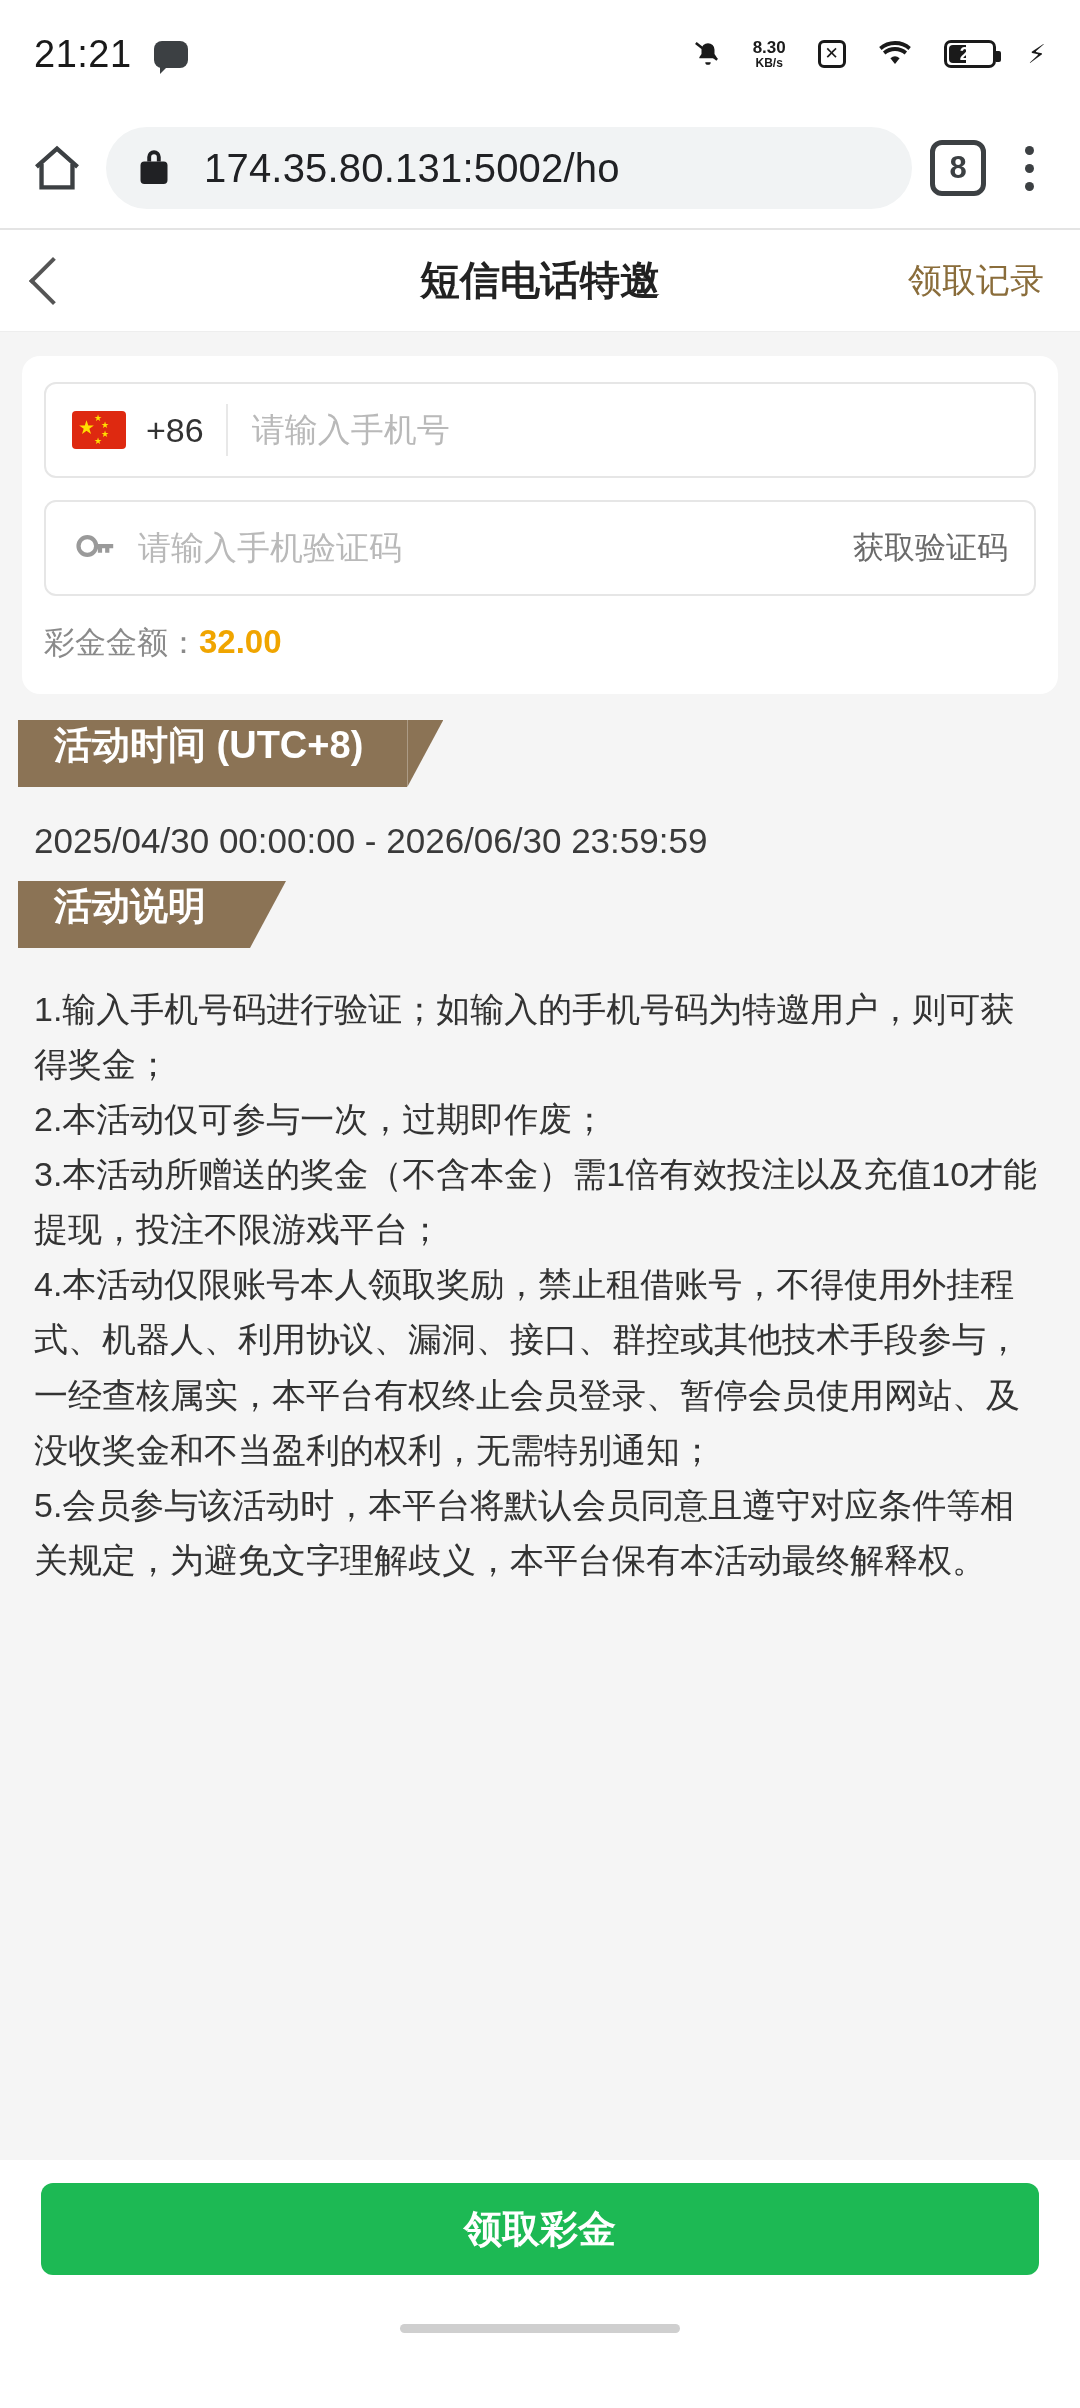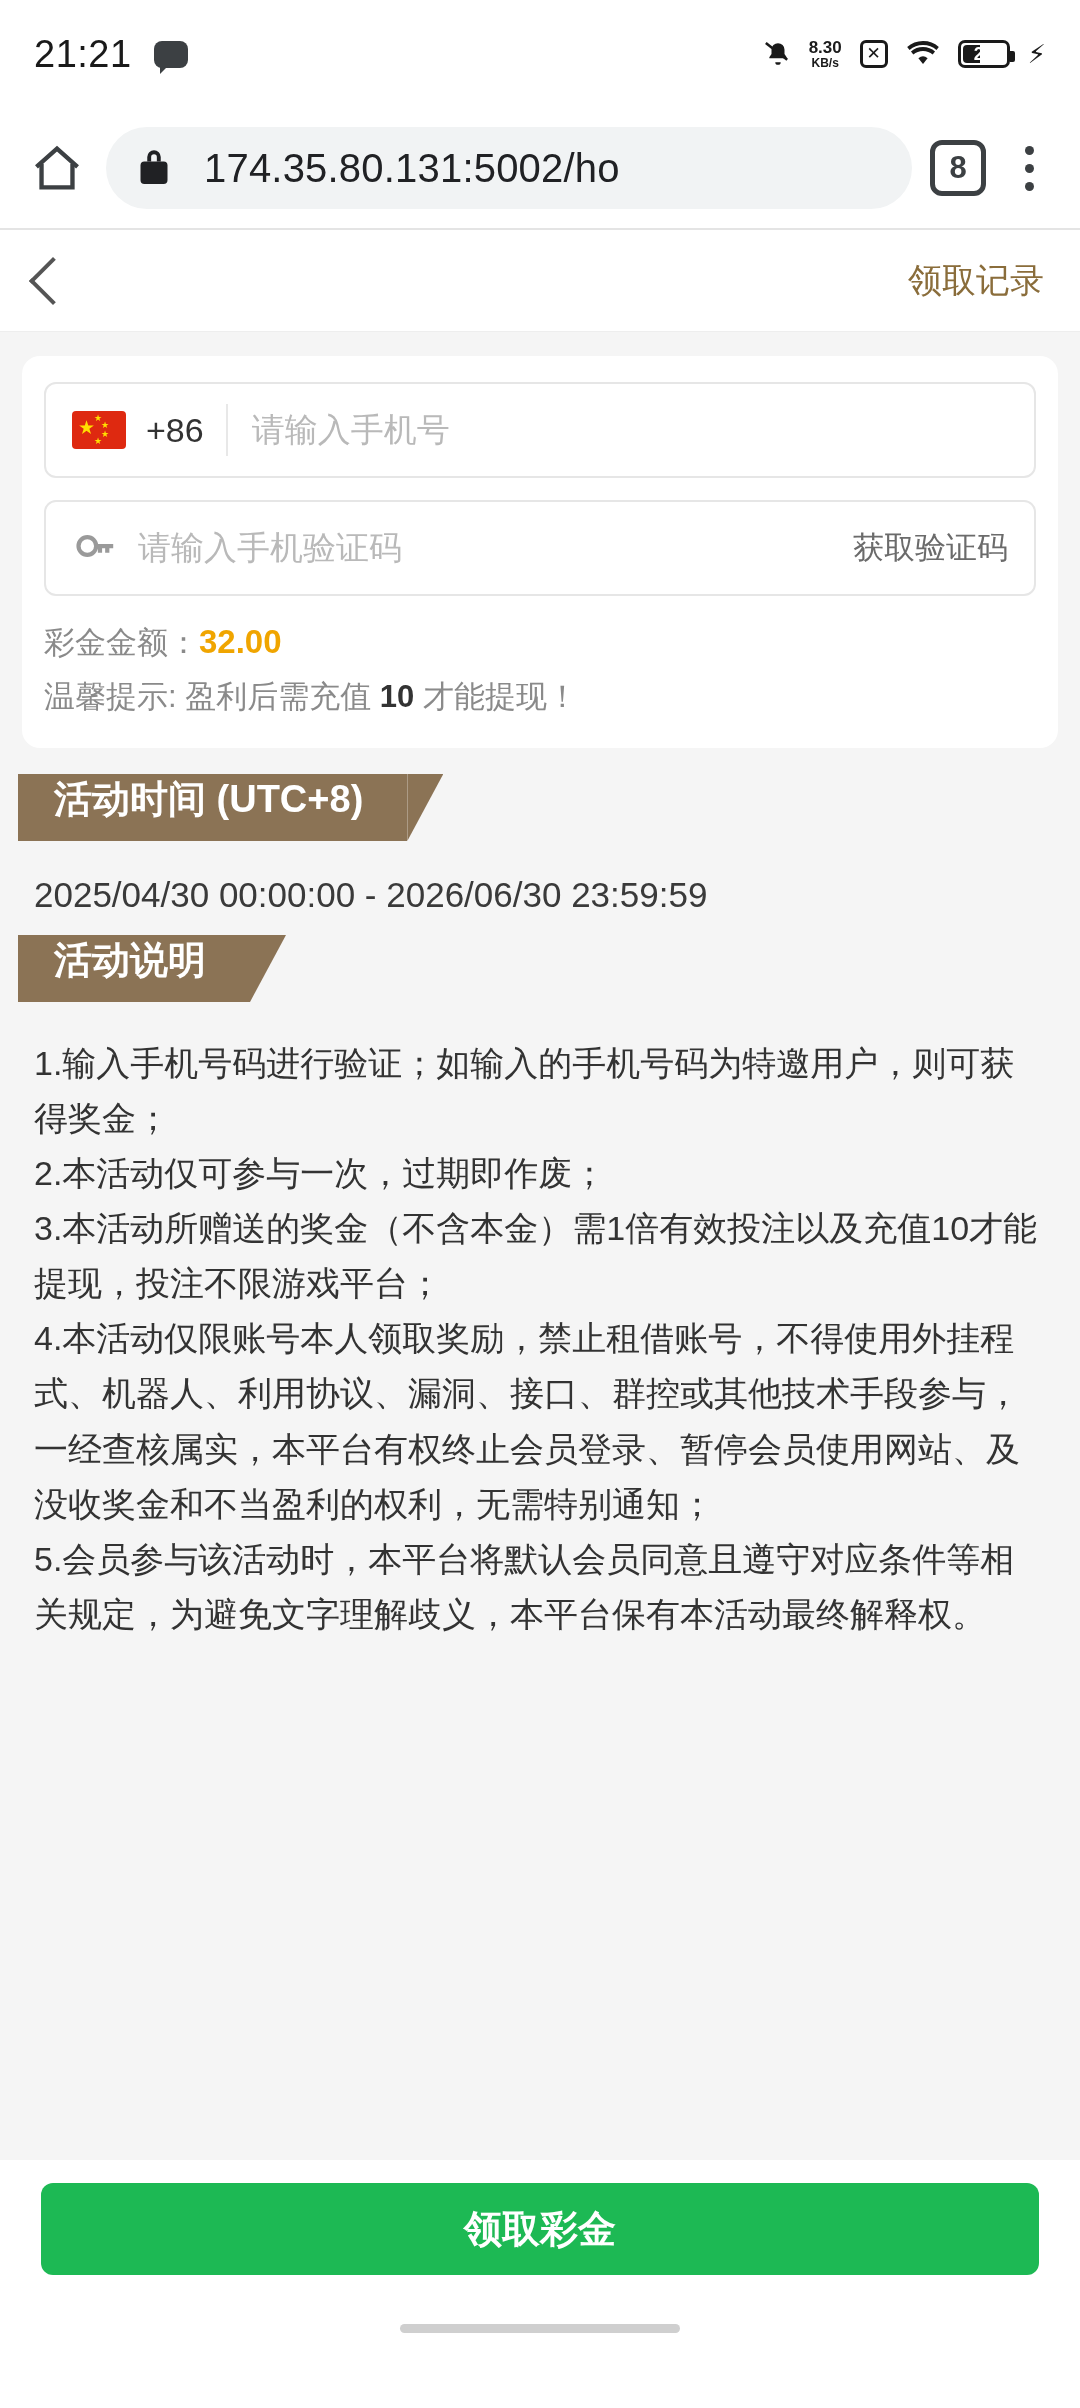--- a/index.html
+++ b/index.html
@@ -31,21 +31,21 @@
   .chat-bubble {
     width: 34px; height: 27px; background: #3c4043;
     border-radius: 8px; position: relative;
   }
   .chat-bubble:after {
     content: ""; position: absolute; left: 6px; bottom: -6px;
     width: 0; height: 0; border-top: 9px solid #3c4043;
     border-right: 9px solid transparent;
   }
   .status-right {
-    margin-left: auto; display: flex; align-items: center; gap: 18px;
+    margin-left: auto; display: flex; align-items: center; gap: 32px;
   }
   .ic { position: relative; display: inline-block; }
   .ic-bell-off {
     width: 26px; height: 30px;
   }
   .kbs {
     font-size: 17px; line-height: 1.02; text-align: center; color: #1a1a1a;
     font-weight: 600;
   }
   .kbs small { display: block; font-size: 12px; font-weight: 600; }
@@ -292,20 +292,21 @@
     <span class="tabcount">8</span>
     <span class="kebab">
         <i></i>
         <i></i>
         <i></i>
       </span>
   </div>
 
   <div class="pageheader">
     <span class="back-chevron"></span>
+    <span class="page-title">短信电话特邀</span>
     <span class="header-action">领取记录</span>
   </div>
 
   <div class="content">
 
     <div class="card">
       <div class="field">
         <span class="flag">
           <span class="star-big">★</span>
           <span class="star-s s1">★</span>
@@ -325,25 +326,20 @@
             <path d="M12.2 11h9.3v2.2h-2v2.3h-2.2v-2.3h-1.6v2.3h-2.2v-2.3h-1.3z"></path>
           </svg>
         </span>
         <input type="text" value="" placeholder="请输入手机验证码" style="">
         <span class="getcode">获取验证码</span>
       </div>
 
       <div class="amount-line">
         <span>彩金金额：</span><span class="amount-val">32.00</span>
       </div>
-      <div class="tip-line">
-        <span>温馨提示: 盈利后需充值</span>
-        <span class="tip-num">10</span>
-        <span>才能提现！</span>
-      </div>
     </div>
 
     <div class="sections">
 
       <div>
         <div class="ribbon">活动时间 (UTC+8)</div>
         <div class="timerange">2025/04/30 00:00:00 - 2026/06/30 23:59:59</div>
       </div>
 
       <div>

